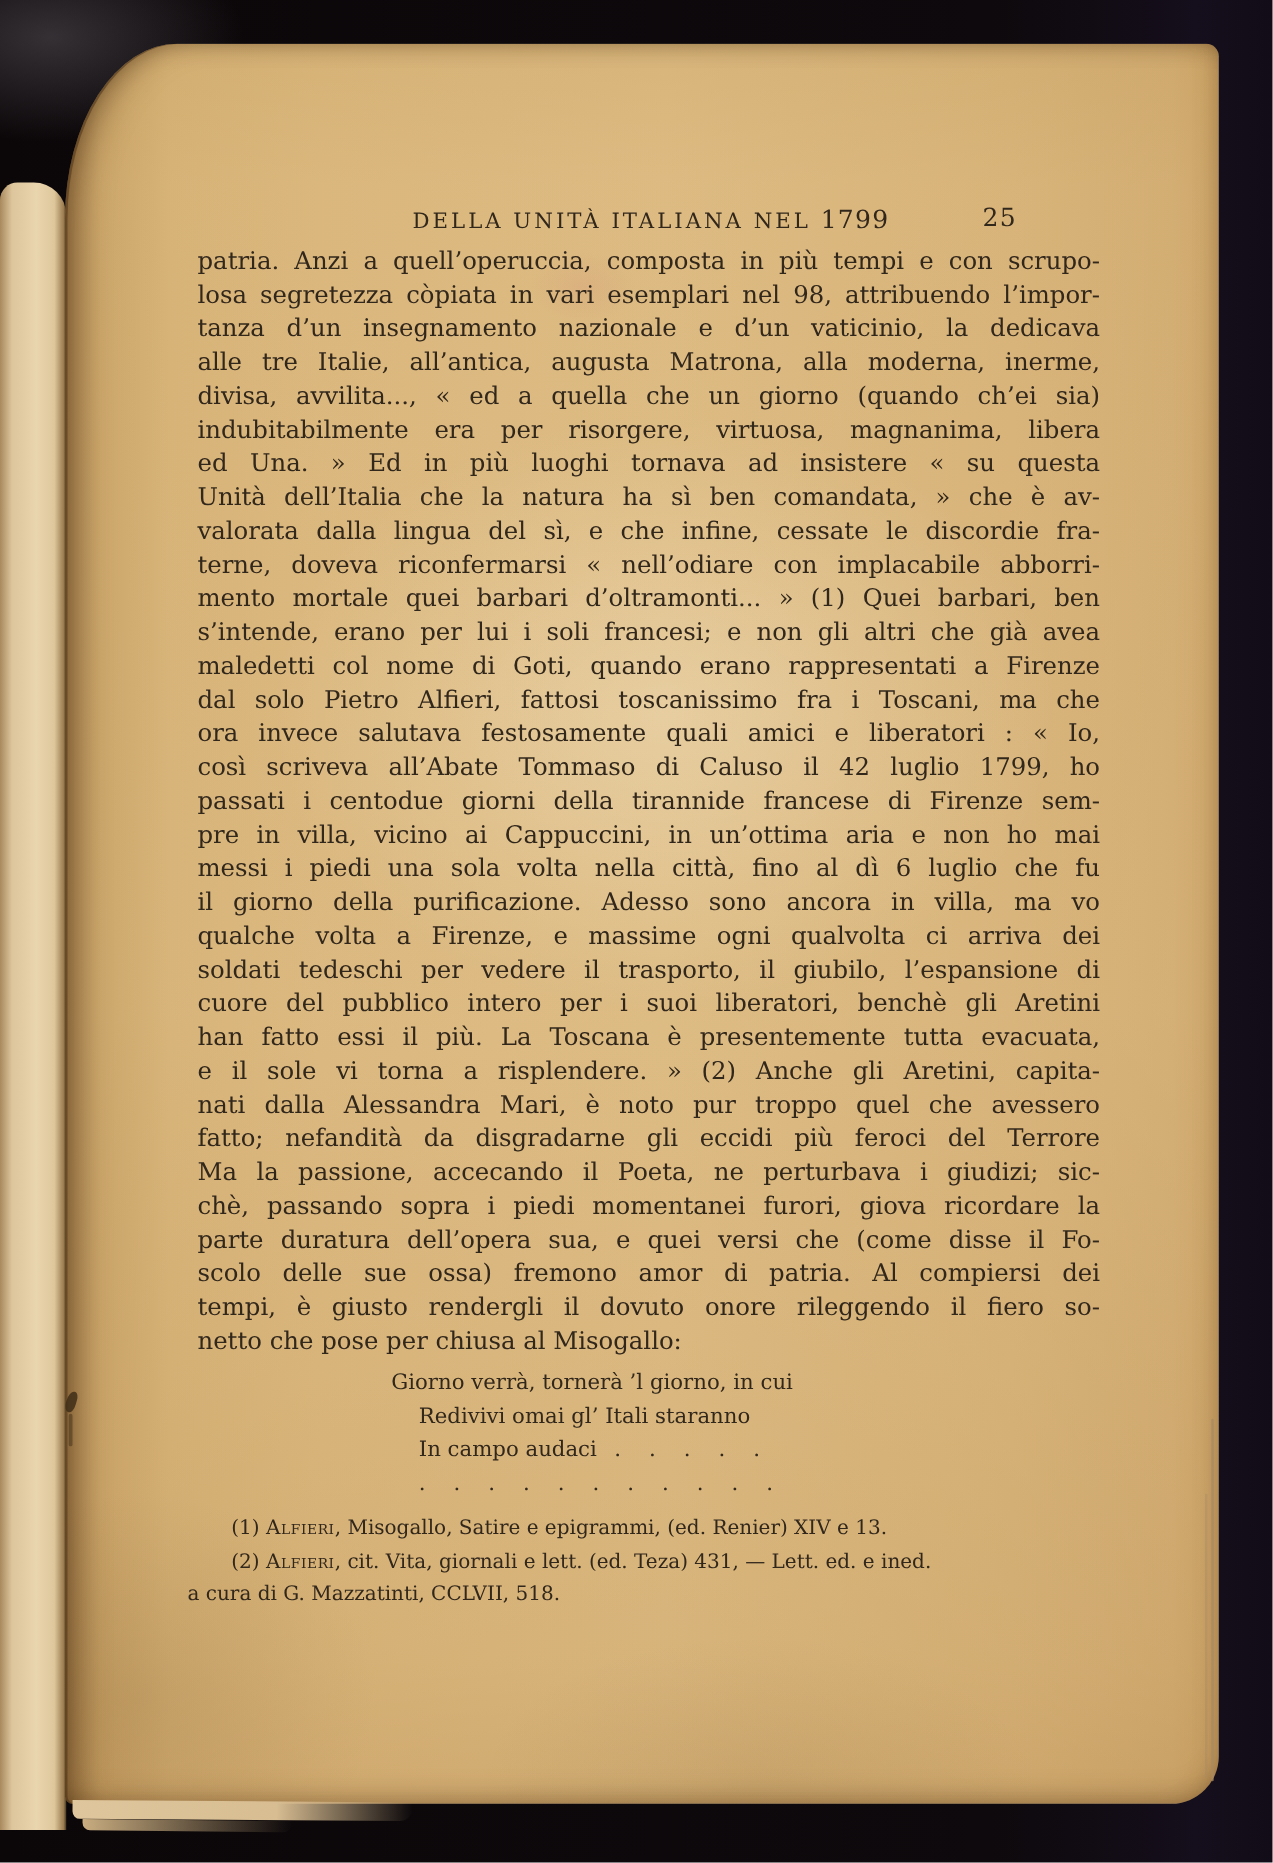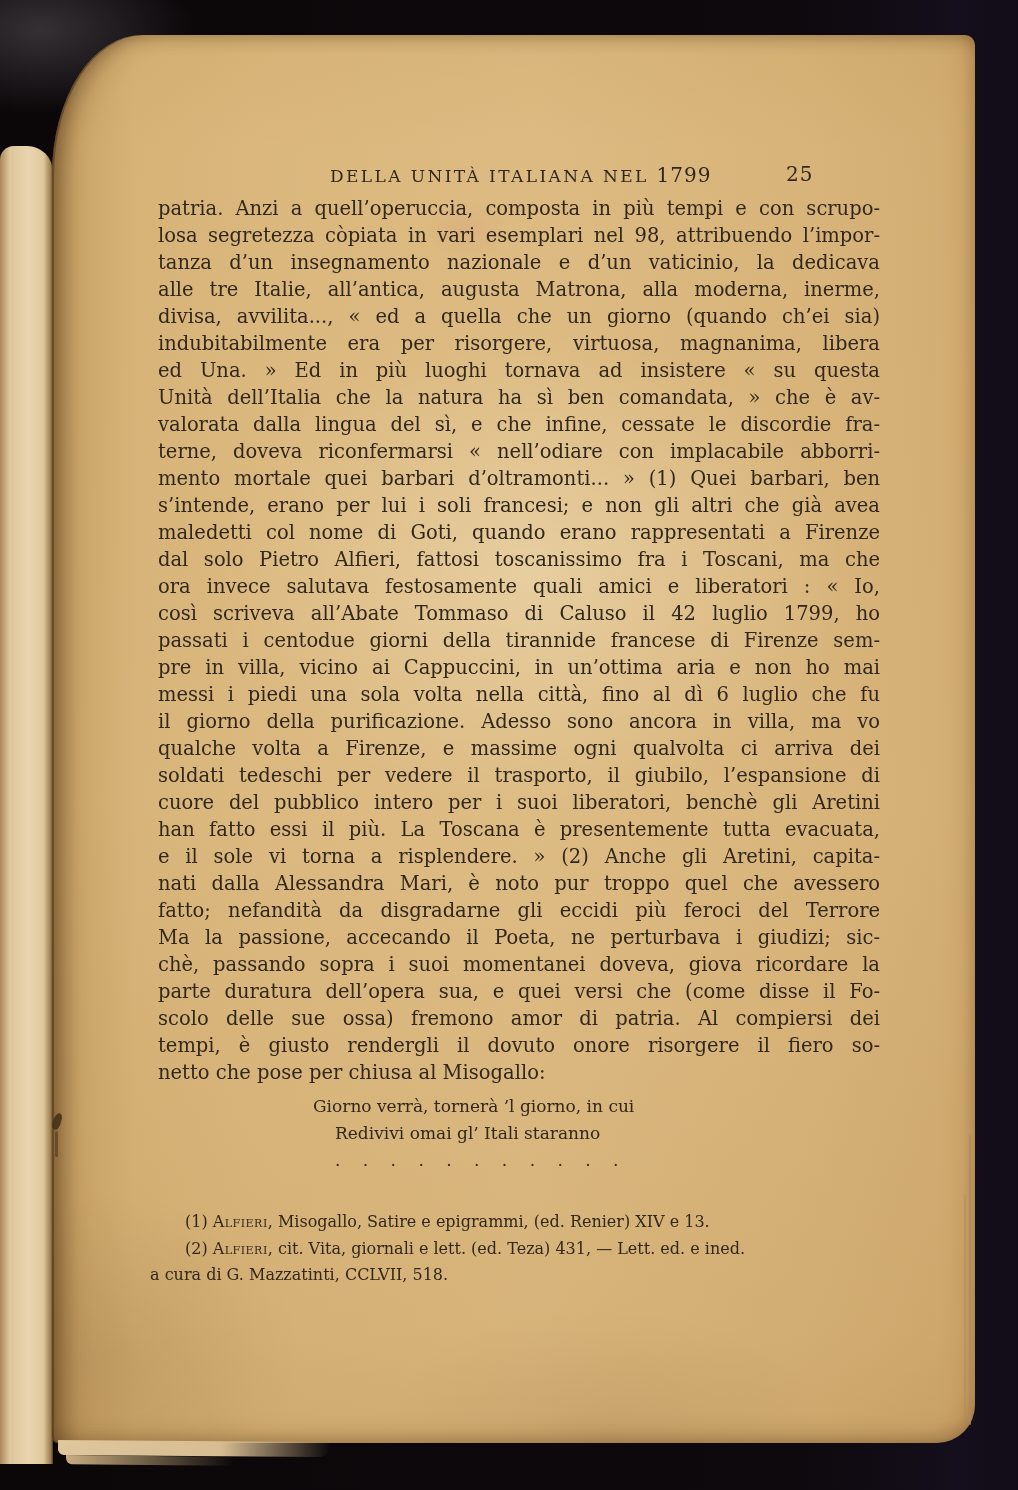--- a/index.html
+++ b/index.html
@@ -121,30 +121,31 @@
         <div class="tline"><span>messi i piedi una sola volta nella città, fino al dì 6 luglio che fu</span></div>
         <div class="tline"><span>il giorno della purificazione. Adesso sono ancora in villa, ma vo</span></div>
         <div class="tline"><span>qualche volta a Firenze, e massime ogni qualvolta ci arriva dei</span></div>
         <div class="tline"><span>soldati tedeschi per vedere il trasporto, il giubilo, l’espansione di</span></div>
         <div class="tline"><span>cuore del pubblico intero per i suoi liberatori, benchè gli Aretini</span></div>
         <div class="tline"><span>han fatto essi il più. La Toscana è presentemente tutta evacuata,</span></div>
         <div class="tline"><span>e il sole vi torna a risplendere. » (2) Anche gli </span><span class="i">Aretini</span><span>, capita-</span></div>
         <div class="tline"><span>nati dalla Alessandra Mari, è noto pur troppo quel che avessero</span></div>
         <div class="tline"><span class="i">fatto;</span><span> nefandità da disgradarne gli eccidi più feroci del </span><span class="i">Terrore</span></div>
         <div class="tline"><span>Ma la passione, accecando il Poeta, ne perturbava i giudizi; sic-</span></div>
-        <div class="tline"><span>chè, passando sopra i suoi momentanei doveva, giova ricordare la</span></div>
+        <div class="tline"><span>chè, passando sopra i piedi momentanei furori, giova ricordare la</span></div>
         <div class="tline"><span>parte duratura dell’opera sua, e quei versi che (come disse il Fo-</span></div>
         <div class="tline"><span>scolo delle </span><span class="i">sue ossa</span><span>) </span><span class="i">fremono amor di patria</span><span>. Al compiersi dei</span></div>
-        <div class="tline"><span>tempi, è giusto rendergli il dovuto onore risorgere il fiero so-</span></div>
+        <div class="tline"><span>tempi, è giusto rendergli il dovuto onore rileggendo il fiero so-</span></div>
         <div class="tline"><span>netto che pose per chiusa al </span><span class="i">Misogallo:</span></div>
       </div>
 
     <div class="verse">
         <div class="tline"><span>Giorno verrà, tornerà ’l giorno, in cui</span></div>
         <div class="tline"><span>Redivivi omai gl’ Itali staranno</span></div>
+        <div class="tline"><span>In campo audaci</span><span class="dots">. . . . .</span></div>
         <div class="tline"><span class="dots">. . . . . . . . . . .</span></div>
       </div>
 
     <div class="footnotes">
         <div class="tline"><span>(1) </span><span class="sc">Alfieri</span><span>, </span><span class="i">Misogallo, Satire e epigrammi</span><span>, (ed. Renier) XIV e 13.</span></div>
         <div class="tline"><span>(2) </span><span class="sc">Alfieri</span><span>, cit. </span><span class="i">Vita, giornali e lett.</span><span> (ed. Teza) 431, — </span><span class="i">Lett. ed. e ined.</span></div>
         <div class="tline"><span>a cura di G. Mazzatinti, CCLVII, 518.</span></div>
       </div>
 
     <div class="speck"></div>

